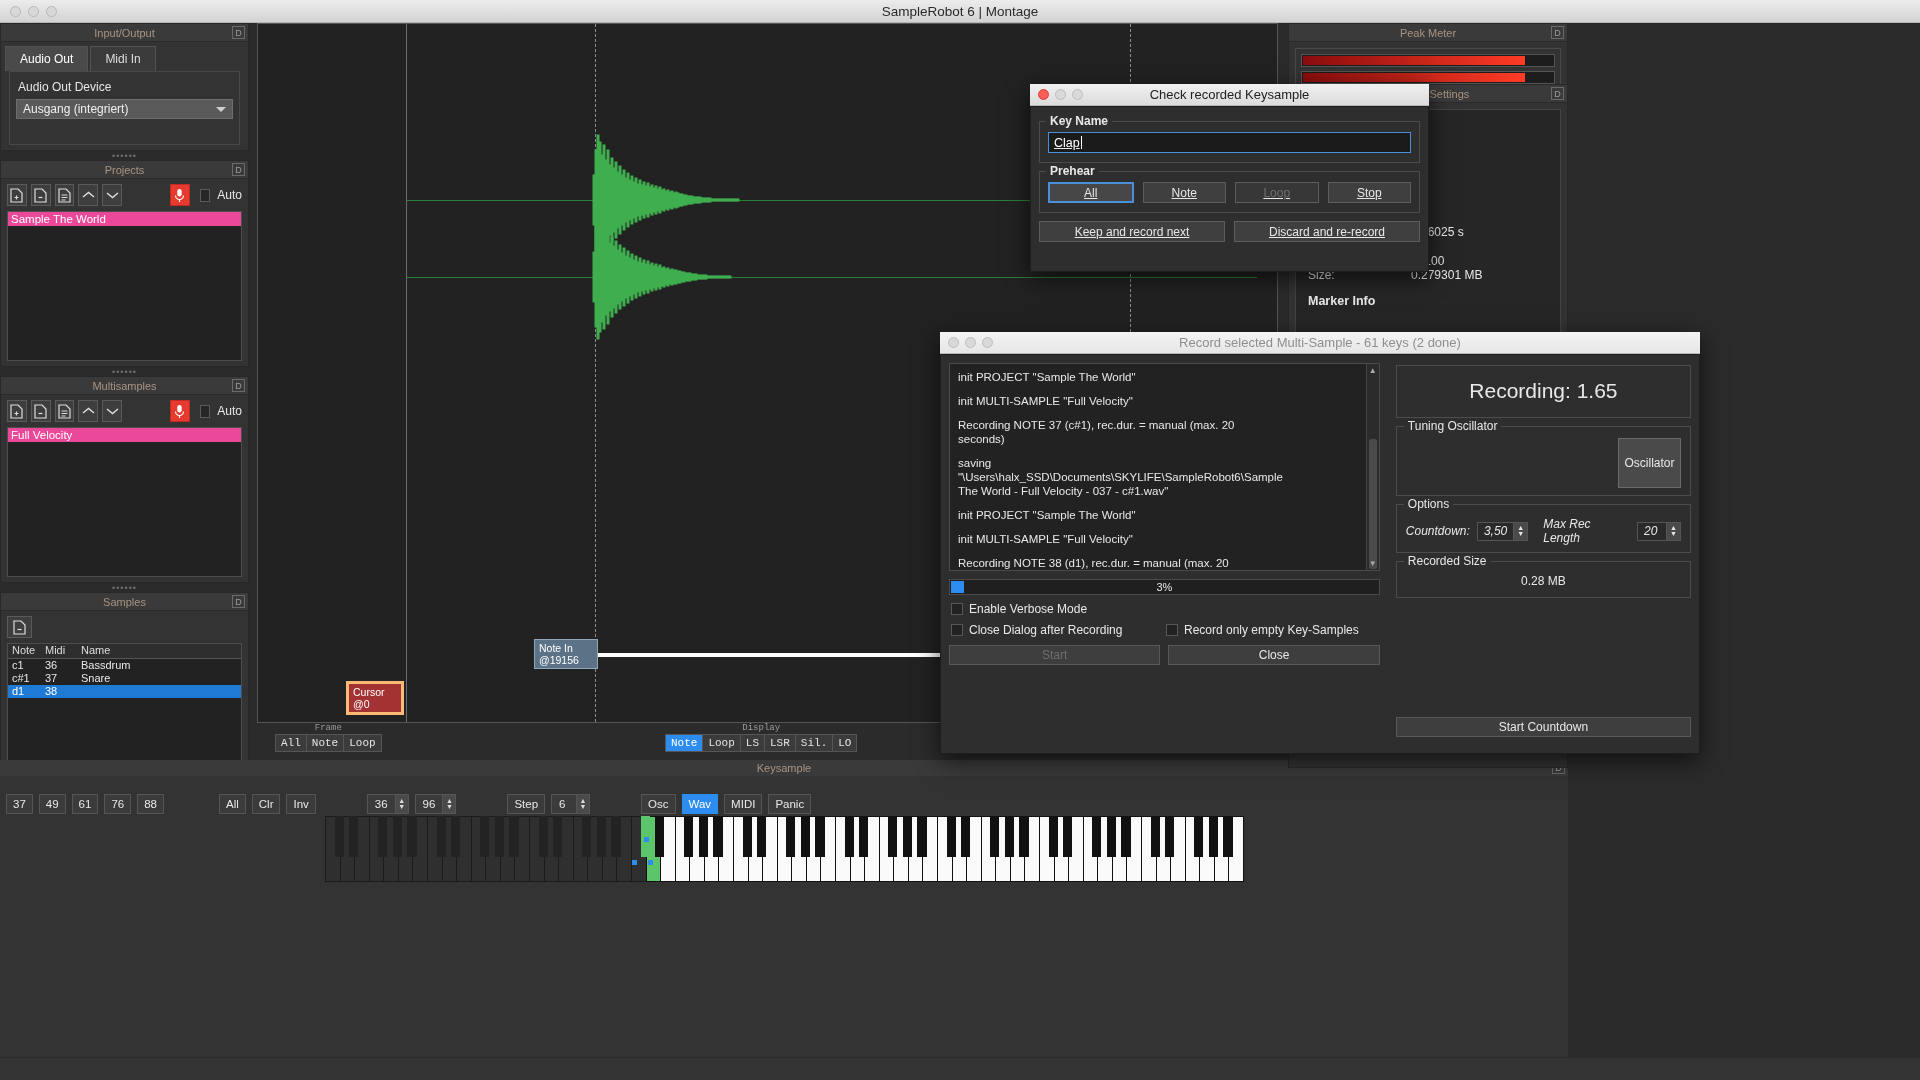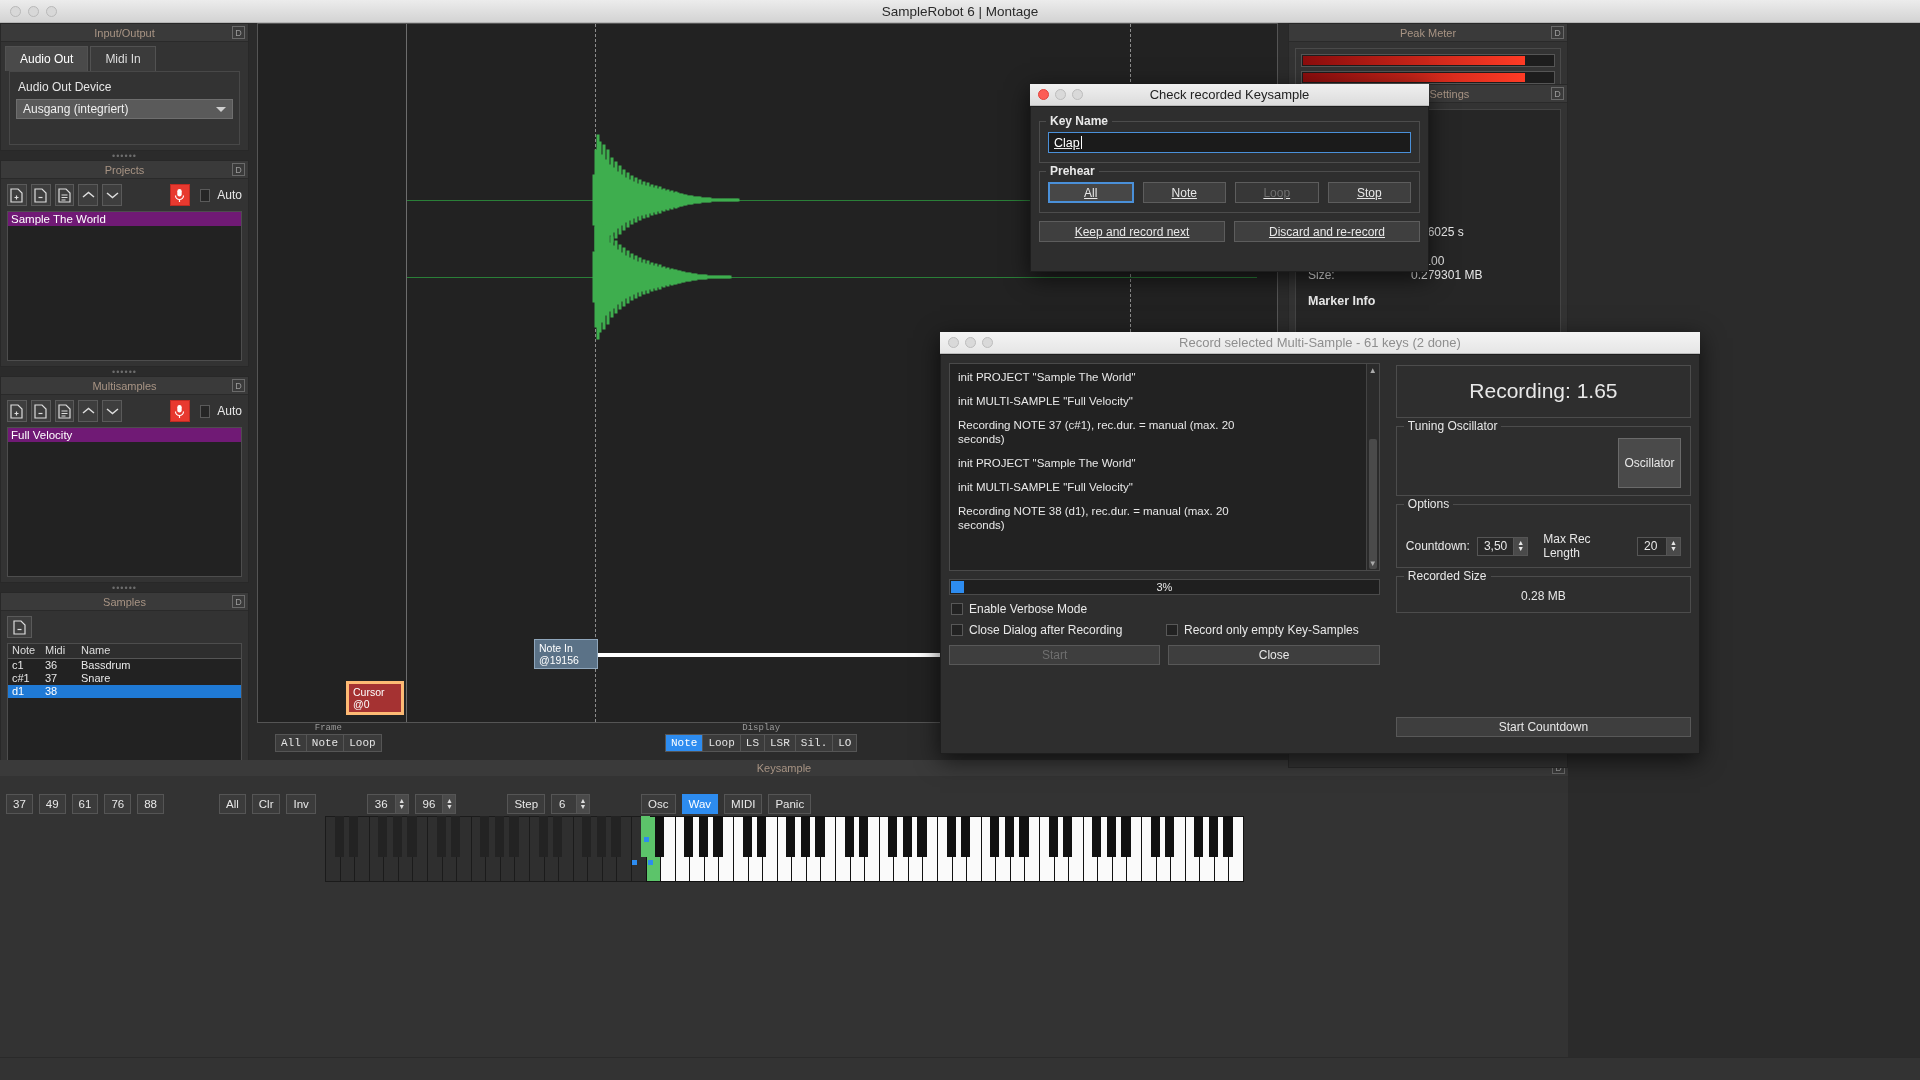--- a/index.html
+++ b/index.html
@@ -63,21 +63,21 @@
     width:25px; height:22px; background:#3e3e3e; border:1px solid #5a5a5a;
     display:flex; align-items:center; justify-content:center;
   }
   .tbtn.rec { background:#e8392f; border-color:#c02a22; }
   .chk { width:13px; height:13px; background:#262626; border:1px solid #5a5a5a; }
   .autolbl { font-size:12px; margin-left:3px; }
 
   .listbox { margin:0 6px 6px 6px; border:1px solid #4d4d4d; background:#222; height:112px; overflow:hidden;}
   .listbox.tall { height:150px; }
   .lrow { height:14px; font-size:11.5px; padding:1px 3px; color:#ddd; }
-  .lrow.sel { background:#701a75; color:#fff; }
+  .lrow.sel { background:#ec4899; color:#fff; }
 
   
   .stable { margin:0 6px 6px 6px; border:1px solid #4d4d4d; background:#222; height:123px; }
   .sthead { display:flex; background:#2e2e2e; border-bottom:1px solid #555; height:15px; }
   .sthead div { font-size:11px; color:#ddd; padding:0 4px; }
   .c1 { width:33px; } .c2 { width:36px; } .c3 { flex:1; }
   .strow { display:flex; height:13px; font-size:11px; }
   .strow div { padding:0 4px; }
   .strow.sel { background:#1f7ad6; color:#fff; }
 
@@ -865,20 +865,21 @@
       <span>Record selected Multi-Sample - 61 keys (2 done)</span>
     </div>
     <div class="dlg-body" style="display:flex; height:400px;">
 
       <div style="width:448px; position:relative;">
         <div class="logbox">
           <div class="logtext">
             <p>init PROJECT "Sample The World"</p>
             <p>init MULTI-SAMPLE "Full Velocity"</p>
             <p>Recording NOTE 37 (c#1), rec.dur. = manual (max. 20 seconds)</p>
+            <p>saving "\Users\halx_SSD\Documents\SKYLIFE\SampleRobot6\Sample The World - Full Velocity - 037 - c#1.wav"</p>
             <p>init PROJECT "Sample The World"</p>
             <p>init MULTI-SAMPLE "Full Velocity"</p>
             <p>Recording NOTE 38 (d1), rec.dur. = manual (max. 20 seconds)</p>
 
           </div>
           <div class="scrollbar">
             <div class="sb-arrow">▲</div>
             <div class="sb-thumb"></div>
             <div class="sb-arrow" style="position:absolute;bottom:0;left:0;right:0;">▼</div>
           </div>
@@ -917,21 +918,21 @@
 
         <div class="rgroup">
           <span class="gtitle">Tuning Oscillator</span>
           <div class="oscrow" style="margin-top:4px;">
             <div class="oscbtn">Oscillator</div>
           </div>
         </div>
 
         <div class="rgroup">
           <span class="gtitle">Options</span>
-          <div class="optrow" style="margin-top:20px;">
+          <div class="optrow" style="margin-top:5px;font-style:italic;">
             <span>Countdown:</span>
             <span class="minispin">
               <span class="v">3,50</span>
               <span class="ud">
                   <span>▲</span>
                   <span>▼</span>
                 </span>
             </span>
             <span style="margin-left:8px;">Max Rec Length</span>
             <span class="minispin">

